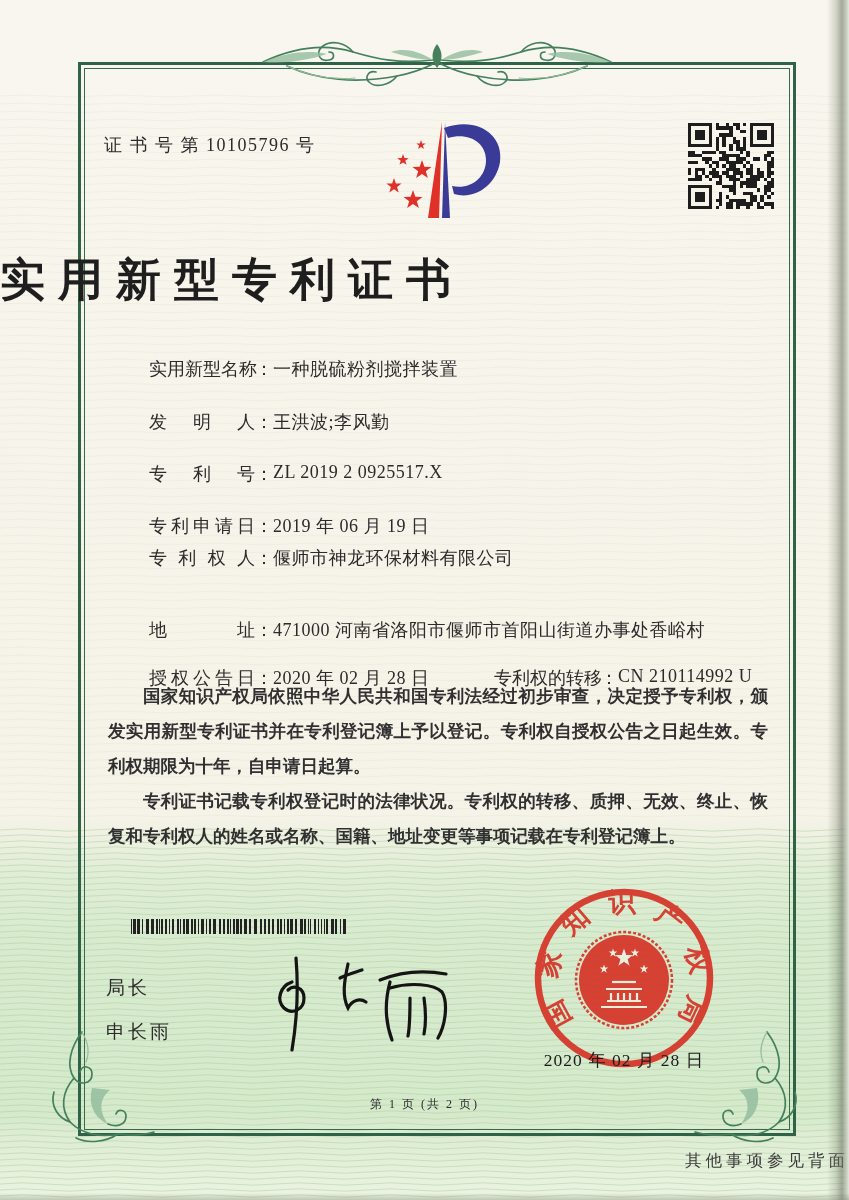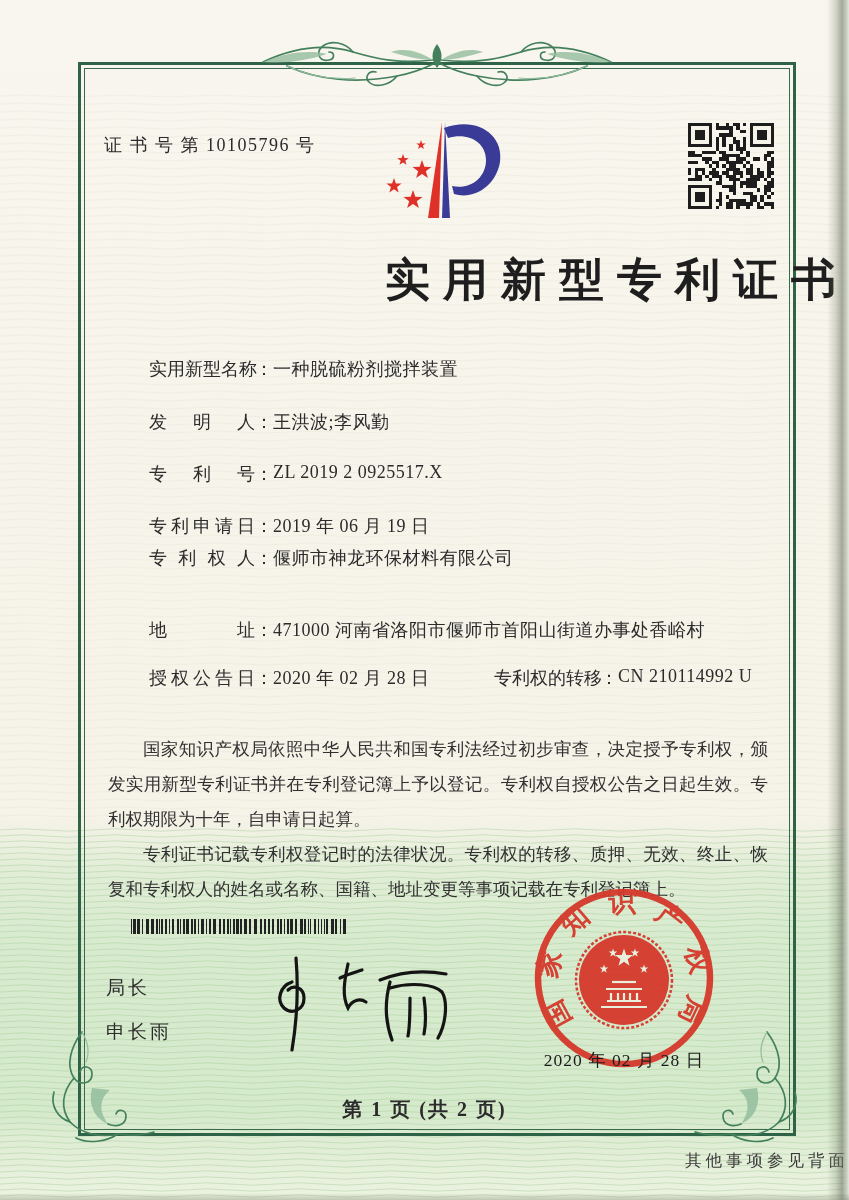--- a/index.html
+++ b/index.html
@@ -17,38 +17,38 @@
     background:linear-gradient(to right,rgba(120,130,108,0) 0%,rgba(125,135,112,.30) 40%,
       rgba(96,106,88,.55) 68%,rgba(190,197,182,.85) 88%,#e4e7dc 100%);}
   .edge-bottom{left:0;bottom:0;width:849px;height:7px;z-index:40;
     background:linear-gradient(to bottom,rgba(110,118,98,0),rgba(110,118,98,.35));}
   
   .frame{left:78px;top:62px;width:712px;height:1068px;border:3px solid #2e6347;z-index:4;}
   .frame-inner{position:absolute;left:3px;top:3px;right:3px;bottom:3px;border:1px solid #37694d;}
   .orn{z-index:5;pointer-events:none;}
   
   .cert-no{left:104px;top:133px;font-size:18px;letter-spacing:1.5px;z-index:6;}
-  .title{left:0;top:250px;width:849px;text-align:right;font-size:45px;font-weight:600;
+  .title{left:0;top:250px;width:849px;text-align:left;font-size:45px;font-weight:600;
          letter-spacing:13px;color:#1e1e1e;z-index:6;}
   .row{left:110px;width:658px;display:flex;font-size:18px;z-index:6;white-space:nowrap;}
   .lbl{display:inline-block;width:106px;text-align:justify;text-align-last:justify;margin-left:39px;}
   .colon{width:18px;}
   .val{letter-spacing:.5px;}
   .grant2{position:absolute;left:345px;display:flex;}
-  .paras{left:108px;top:732px;width:660px;font-size:17.5px;line-height:35px;
-         text-align:justify;color:#303030;z-index:6;}
+  .paras{left:108px;top:679px;width:660px;font-size:17.5px;line-height:35px;
+         text-align:justify;color:#303030;z-index:6;font-weight:bold;}
   .paras p{margin:0;text-indent:2em;}
   .sign-title{left:106px;top:975px;font-size:19px;letter-spacing:3px;z-index:8;}
   .sign-name{left:106px;top:1019px;font-size:19px;letter-spacing:3px;z-index:8;}
   #signature{left:240px;top:952px;z-index:8;}
   #seal{left:514px;top:868px;z-index:7;opacity:.95;}
   .seal-date{left:524px;top:1048px;width:200px;text-align:center;font-size:17.5px;
              letter-spacing:1px;color:#1b1b1b;z-index:8;}
-  .page-info{left:0;top:1096px;width:849px;text-align:center;font-size:20px;
-             letter-spacing:2px;z-index:6;font-weight:bold;}
+  .page-info{left:0;top:1096px;width:849px;text-align:center;font-size:12px;
+             letter-spacing:2px;z-index:6;}
   .back-note{left:0;top:1150px;width:849px;text-align:right;font-size:16.5px;
              letter-spacing:4px;color:#3a3a3a;z-index:6;}
   #logo{left:366px;top:106px;z-index:6;}
   #qr{left:688px;top:123px;z-index:6;}
   #barcode{left:131px;top:919px;z-index:6;}
 </style>
 </head>
 <body>
 
 <div class="page">

